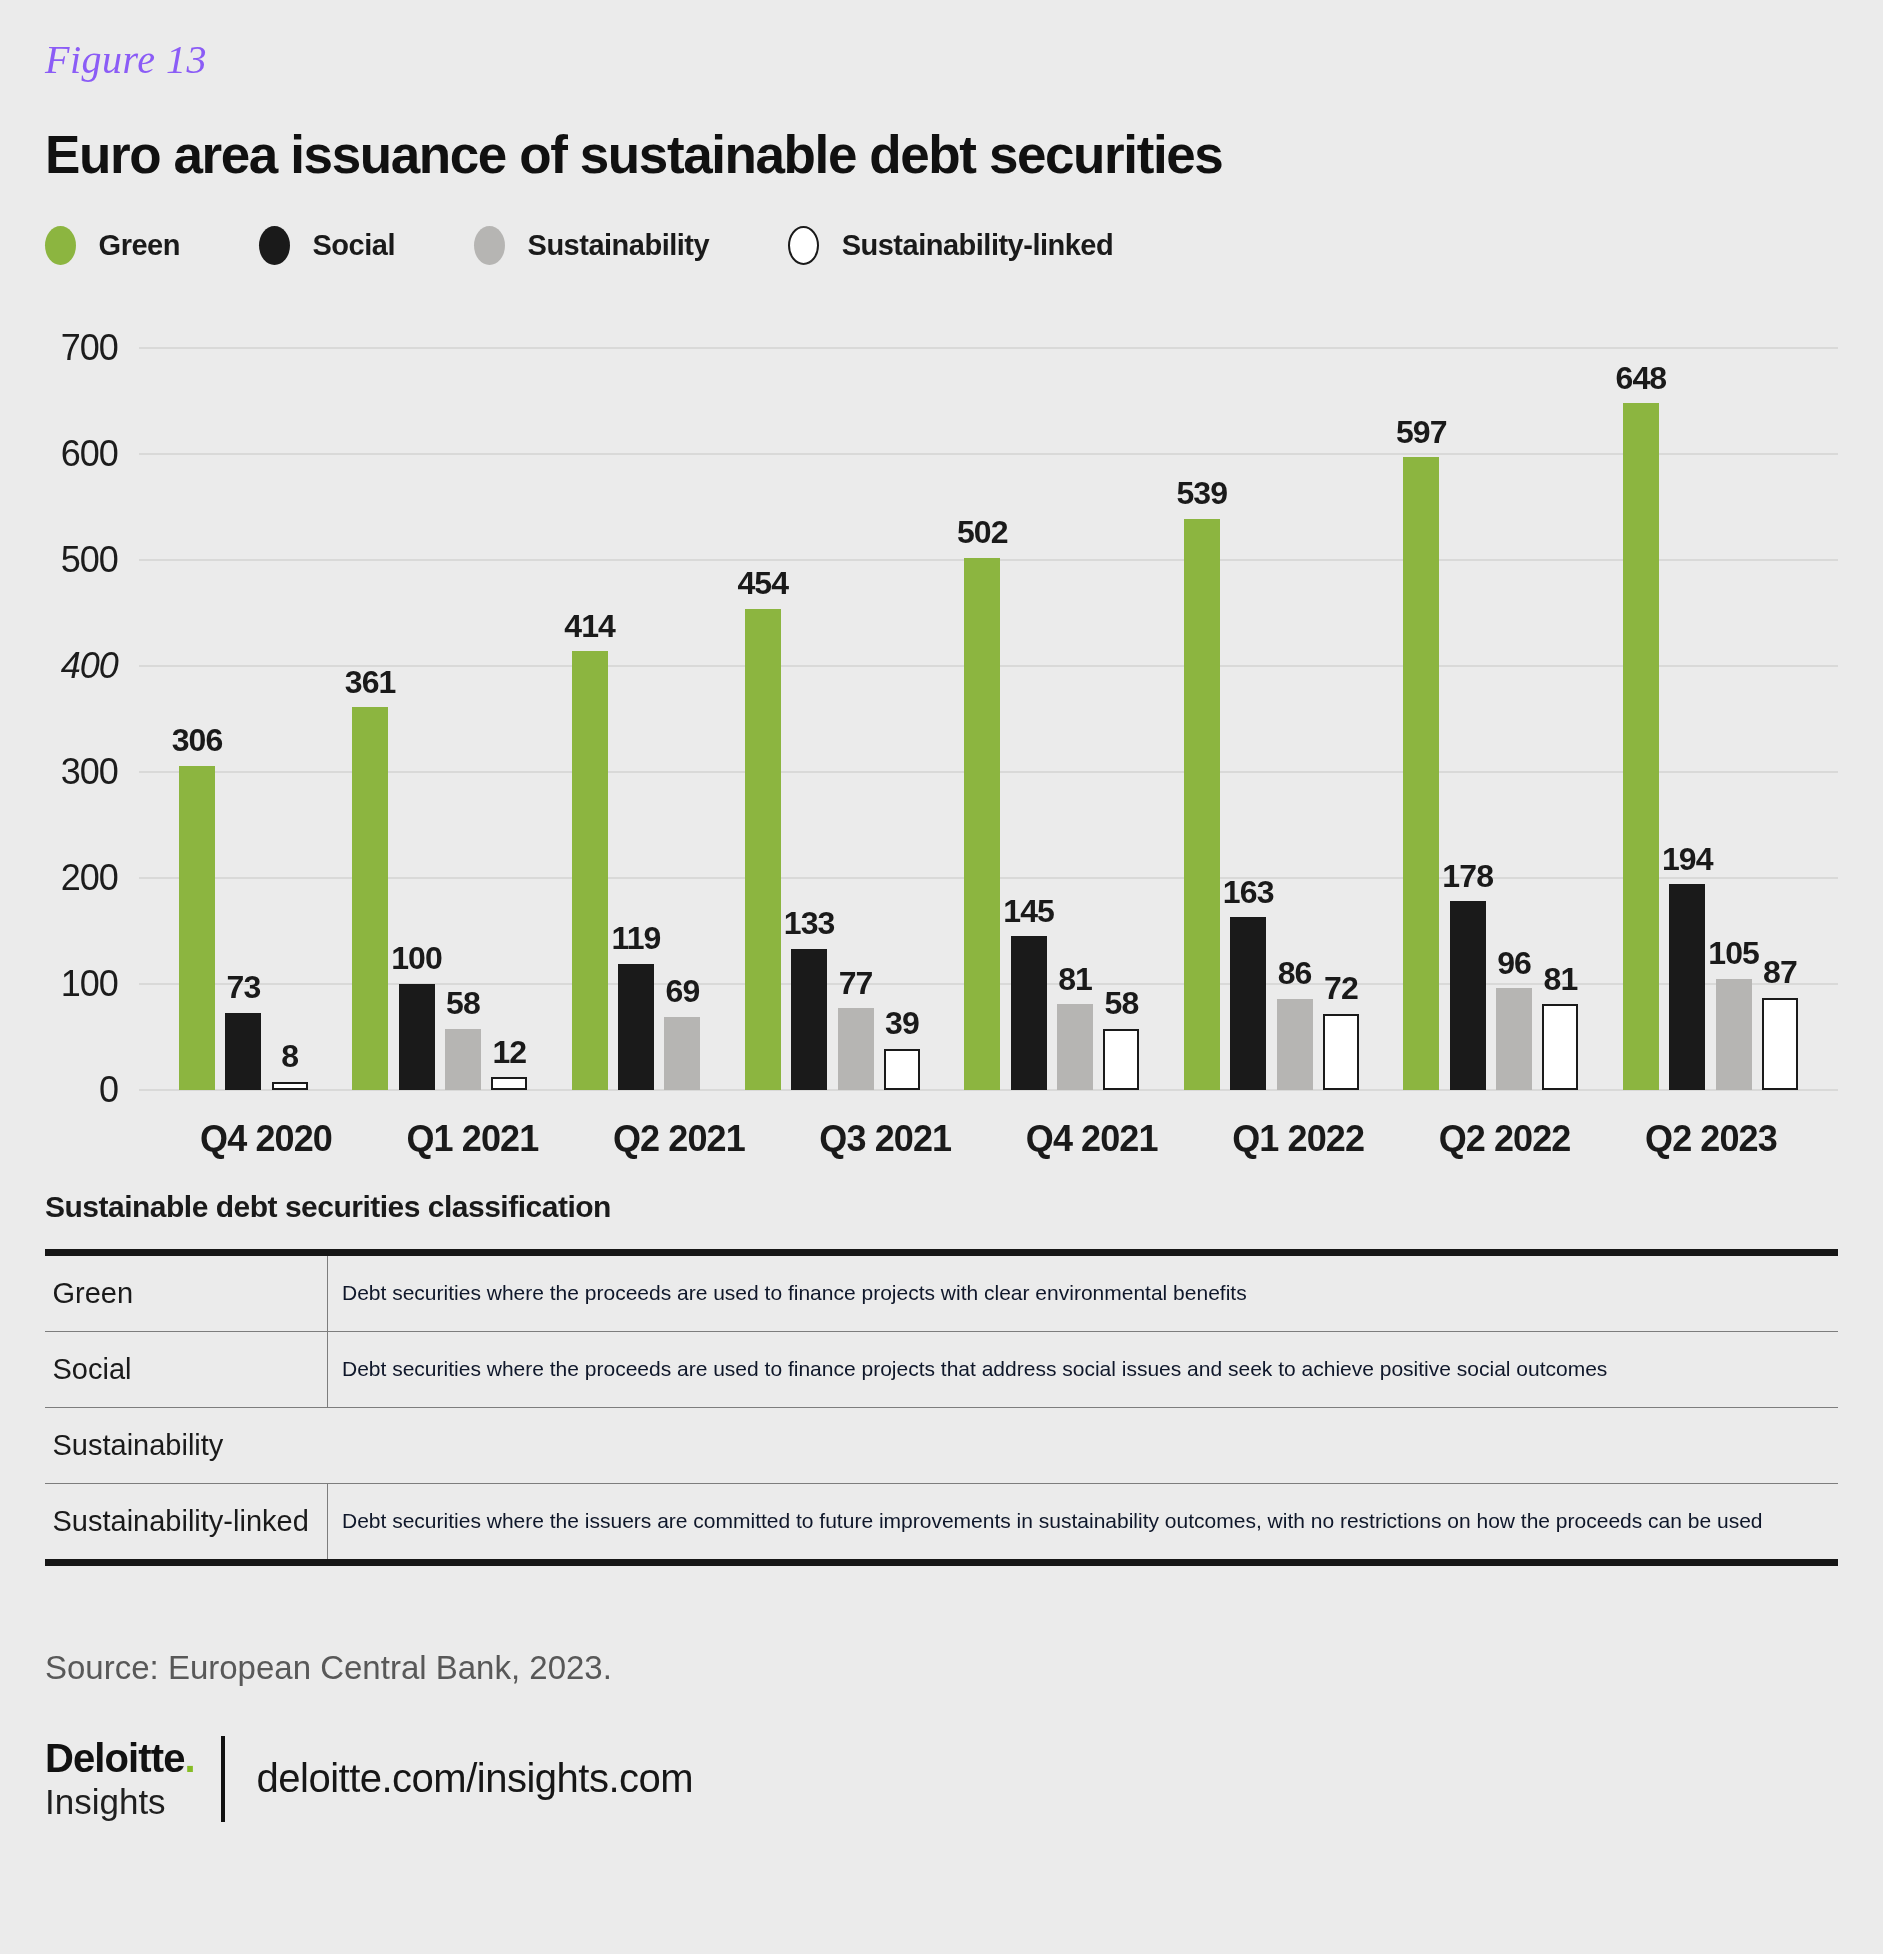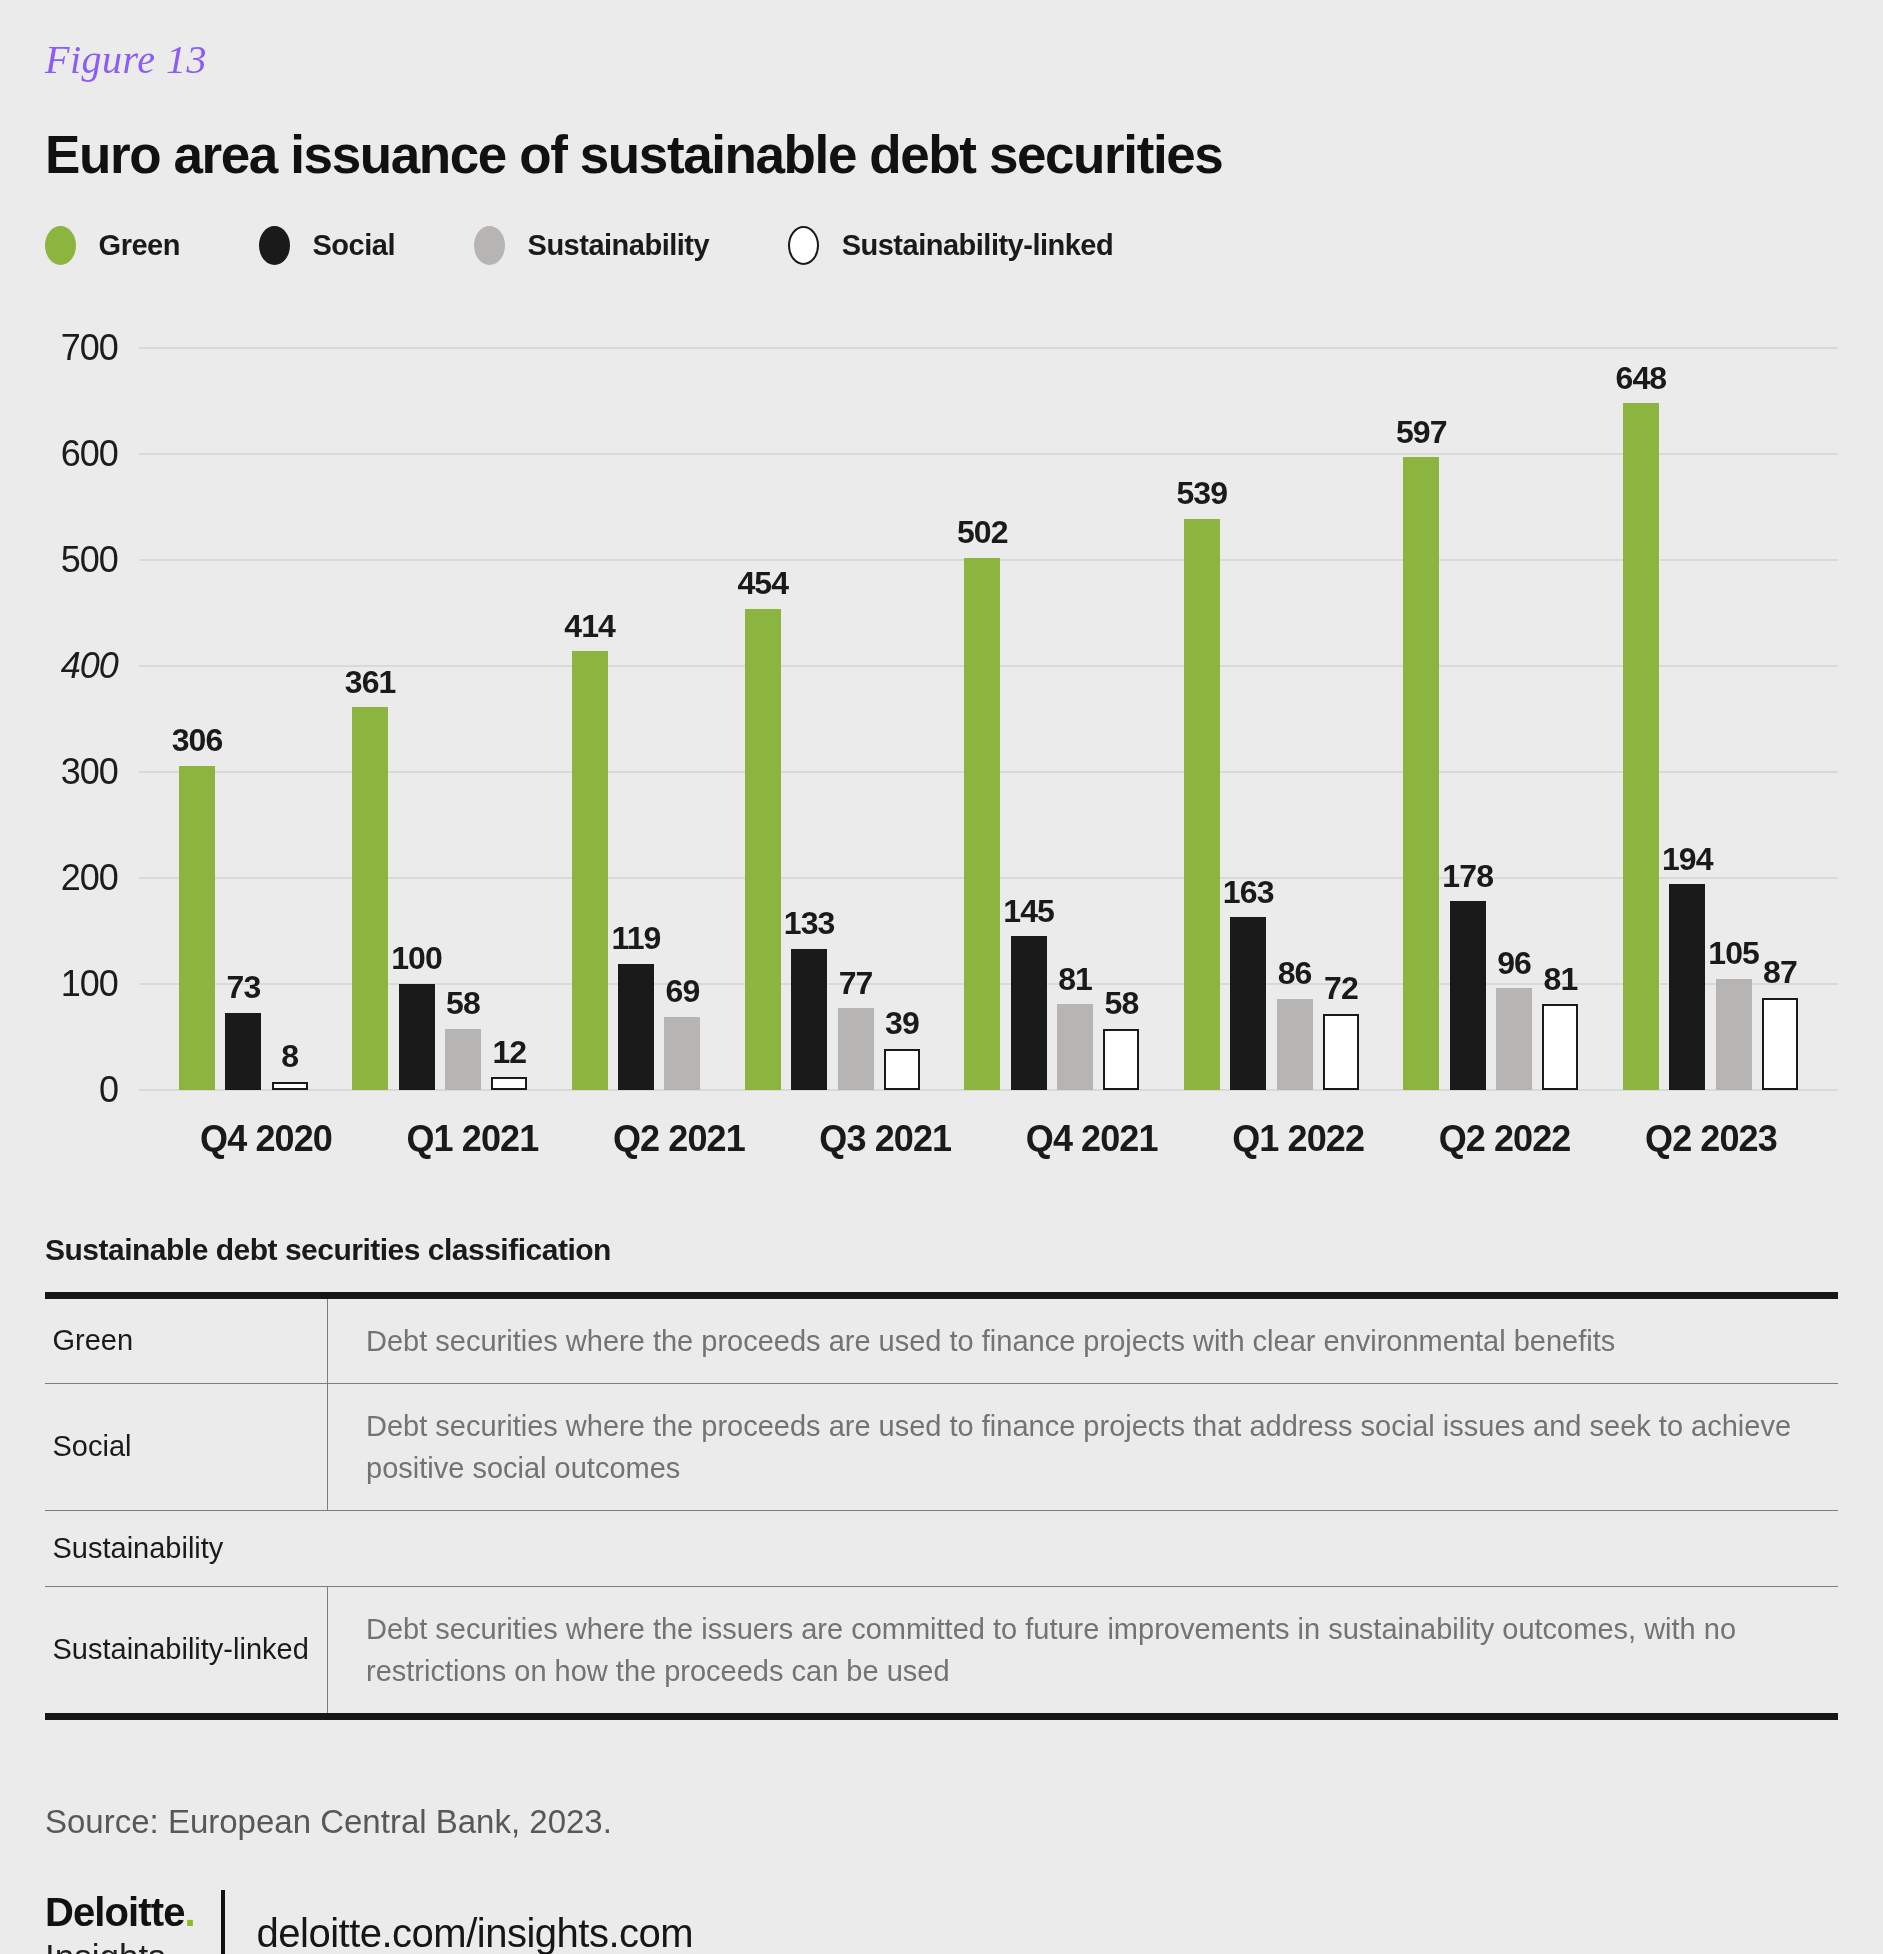--- a/index.html
+++ b/index.html
@@ -67,40 +67,40 @@
   .x-axis {
     display: flex; justify-content: space-between;
     margin-left: 94px; padding: 0 40px; margin-top: 28px;
   }
   .x-label {
     width: 174px; text-align: center;
     font-size: 36px; font-weight: bold; letter-spacing: -0.9px;
   }
 
   
-  .table-section { margin-top: 73px; }
+  .table-section { margin-top: 30px; }
   .table-heading { font-size: 30px; font-weight: bold; letter-spacing: -0.5px; }
   .class-table {
     margin-top: 24.5px;
     border-top: 7.5px solid #161616;
     border-bottom: 7.5px solid #161616;
   }
   .class-row { display: flex; align-items: stretch; }
   .class-row + .class-row { border-top: 1.9px solid #7d7d7d; }
   .class-term {
     width: 282px; flex: 0 0 auto;
     font-size: 29px; color: #1a1a1a;
     padding: 21px 11.3px 21px 7.5px;
     display: flex; align-items: center;
   }
   .class-def {
     flex: 1 1 auto;
     border-left: 1.9px solid #7d7d7d;
-    font-size: 29px; line-height: 1.45; color: #737373;
-    padding: 21px 28px 21px 38px;
+    font-size: 21px; line-height: 1.45; color: #0f172a;
+    padding: 21px 28px 21px 14px;
     display: flex; align-items: center;
   }
 
   
   .source { margin-top: 83px; font-size: 33px; color: #585858; }
   .footer { display: flex; align-items: stretch; margin-top: 49px; padding-bottom: 15px; }
   .brand-block { display: flex; flex-direction: column; justify-content: center; }
   .brand-line { font-size: 40px; font-weight: bold; letter-spacing: -0.9px; color: #111; white-space: nowrap; }
   .brand-dot { color: #86bc25; }
   .brand-sub { font-size: 35px; font-weight: normal; color: #1f1f1f; margin-top: 1.9px; letter-spacing: 0; }

